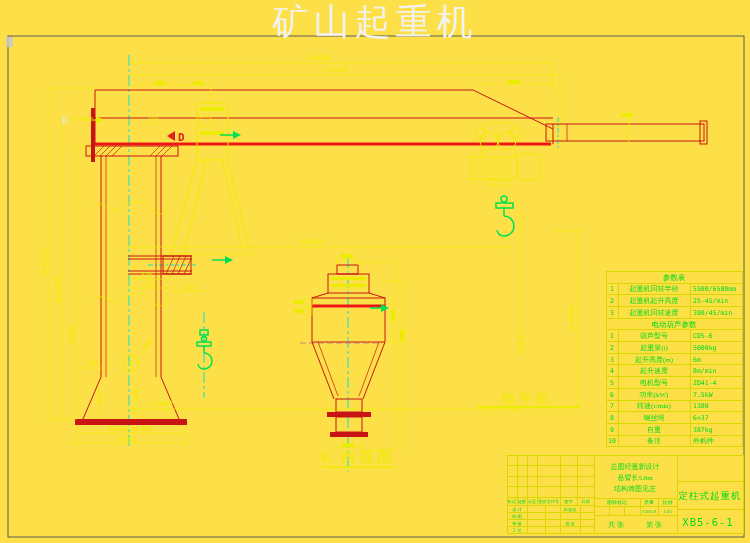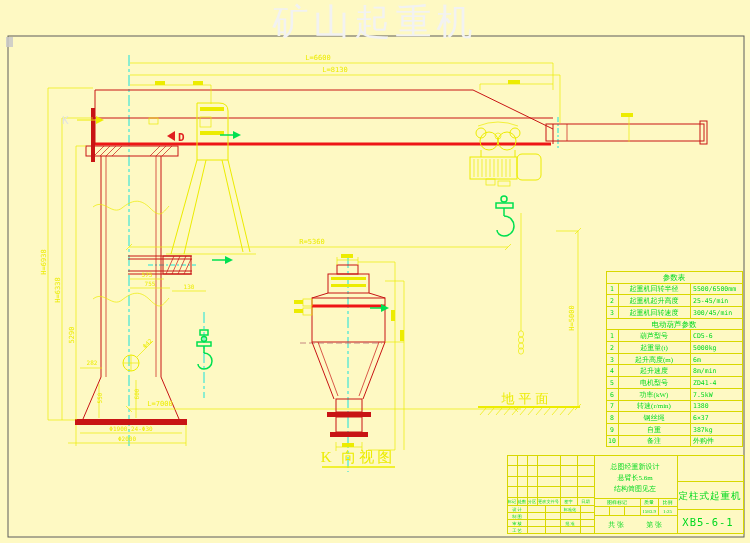--- a/index.html
+++ b/index.html
@@ -1,16 +1,16 @@
 <!DOCTYPE html>
 <html><head>
 <meta charset="utf-8">
 <style>
   html,body{margin:0;padding:0;background:#000;}
-  .sheet{position:relative;width:750px;height:543px;background:#fef9c3;overflow:hidden;}
+  .sheet{position:relative;width:750px;height:543px;background:#fde047;overflow:hidden;}
   svg{position:absolute;left:0;top:0;}
   
   .red{stroke:#c81414;stroke-width:1;fill:none}
   .redt{stroke:#c81414;stroke-width:.7;fill:none}
   .redb{stroke:#ee1616;stroke-width:3.2;fill:none}
   .redf{fill:#c81414;stroke:none}
   .yel{stroke:#ecec00;stroke-width:1;fill:none}
   .yelt{stroke:#ecec00;stroke-width:.7;fill:none}
   .yelf{fill:#ecec00;stroke:none}
   .cyn{stroke:#00dede;stroke-width:.9;fill:none;stroke-dasharray:11 3 3 3}

